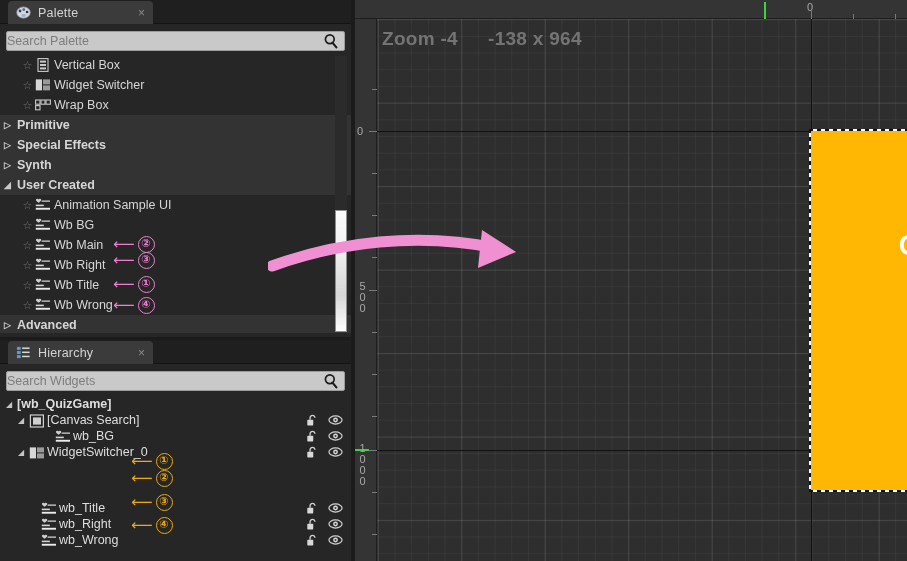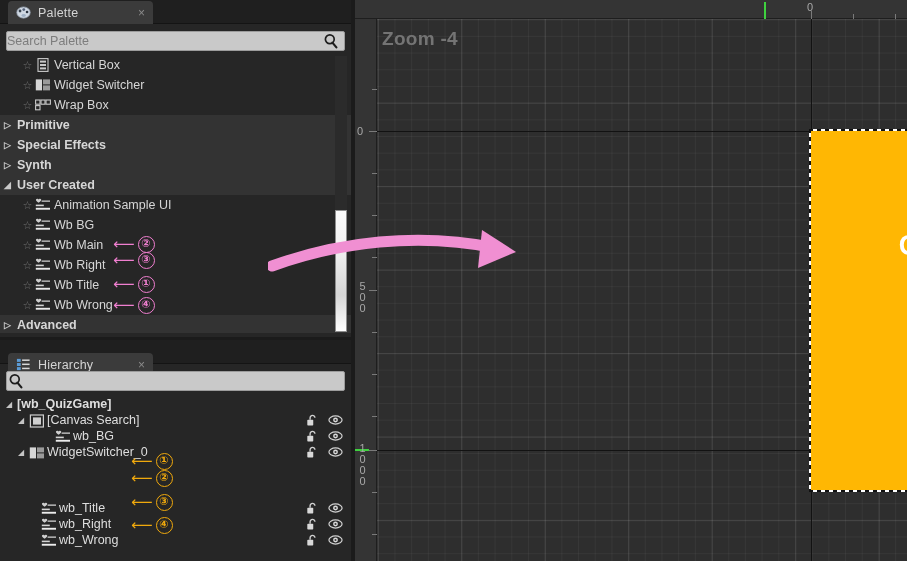--- a/index.html
+++ b/index.html
@@ -239,20 +239,21 @@
 
       <div style="position:absolute;left:2px;top:424px;">
         <div class="rlabel vert" style="position:relative;left:0;top:0;">1</div>
         <div class="rlabel vert" style="position:relative;left:0;top:0;">0</div>
         <div class="rlabel vert" style="position:relative;left:0;top:0;">0</div>
         <div class="rlabel vert" style="position:relative;left:0;top:0;">0</div>
       </div>
     </div>
 
     <div class="zoomtxt" style="left:27px;top:28px;">Zoom -4</div>
+    <div class="zoomtxt" style="left:133px;top:28px;">-138 x 964</div>
   </div>
 
   <div class="panel" id="palette-panel" style="left:0;top:0;width:351px;height:337px;">
 
     <div class="tabstrip">
       <div class="tab" style="width:124px;">
         <svg class="tab-icon" viewBox="0 0 16 16">
           <ellipse cx="8" cy="8" rx="7.2" ry="6" fill="#cfd8e3" stroke="#8f9aa8" stroke-width="0.8"></ellipse>
           <circle cx="4.3" cy="6.4" r="1.5" fill="#3a4450"></circle>
           <circle cx="8.3" cy="4.9" r="1.5" fill="#55627a"></circle>
@@ -403,36 +404,37 @@
     <span class="num">①</span>
   </div>
   <div class="callout pink" style="left:113px;top:297px;">
     <span class="ar">⟵</span>
     <span class="num">④</span>
   </div>
 
   <div class="panel" id="hierarchy-panel" style="left:0;top:340px;width:351px;height:221px;">
 
     <div class="tabstrip">
-      <div class="tab" style="width:133px;margin-top:12px;">
+      <div class="tab" style="width:133px;">
         <svg class="tab-icon" viewBox="0 0 16 16">
           <rect x="1" y="2" width="4" height="3.2" fill="#5b9bd5"></rect>
           <rect x="1" y="6.4" width="4" height="3.2" fill="#5b9bd5"></rect>
           <rect x="1" y="10.8" width="4" height="3.2" fill="#5b9bd5"></rect>
           <rect x="6.5" y="2.6" width="8" height="1.6" fill="#d8d8d8"></rect>
           <rect x="6.5" y="7" width="8" height="1.6" fill="#d8d8d8"></rect>
           <rect x="6.5" y="11.4" width="8" height="1.6" fill="#d8d8d8"></rect>
         </svg>
         <span class="tab-label">Hierarchy</span>
         <span class="tab-close">×</span>
       </div>
     </div>
 
     <div class="searchwrap" style="top:31px;">
       <div class="searchbox">
+        <span class="ph">Search Widgets</span>
         <svg class="mag" viewBox="0 0 18 18">
           <circle cx="7.8" cy="7.2" r="4.4" fill="none" stroke="#1d1d1d" stroke-width="1.7"></circle>
           <line x1="10.4" y1="10.6" x2="14.4" y2="15.4" stroke="#1d1d1d" stroke-width="2.2" stroke-linecap="round"></line>
         </svg>
       </div>
     </div>
 
     <div class="listarea" id="hierarchy-list" style="top:56px;height:160px;">
         <div class="hrow bold" style="padding-left: 6px;">
           <span class="twisty">◢</span>

